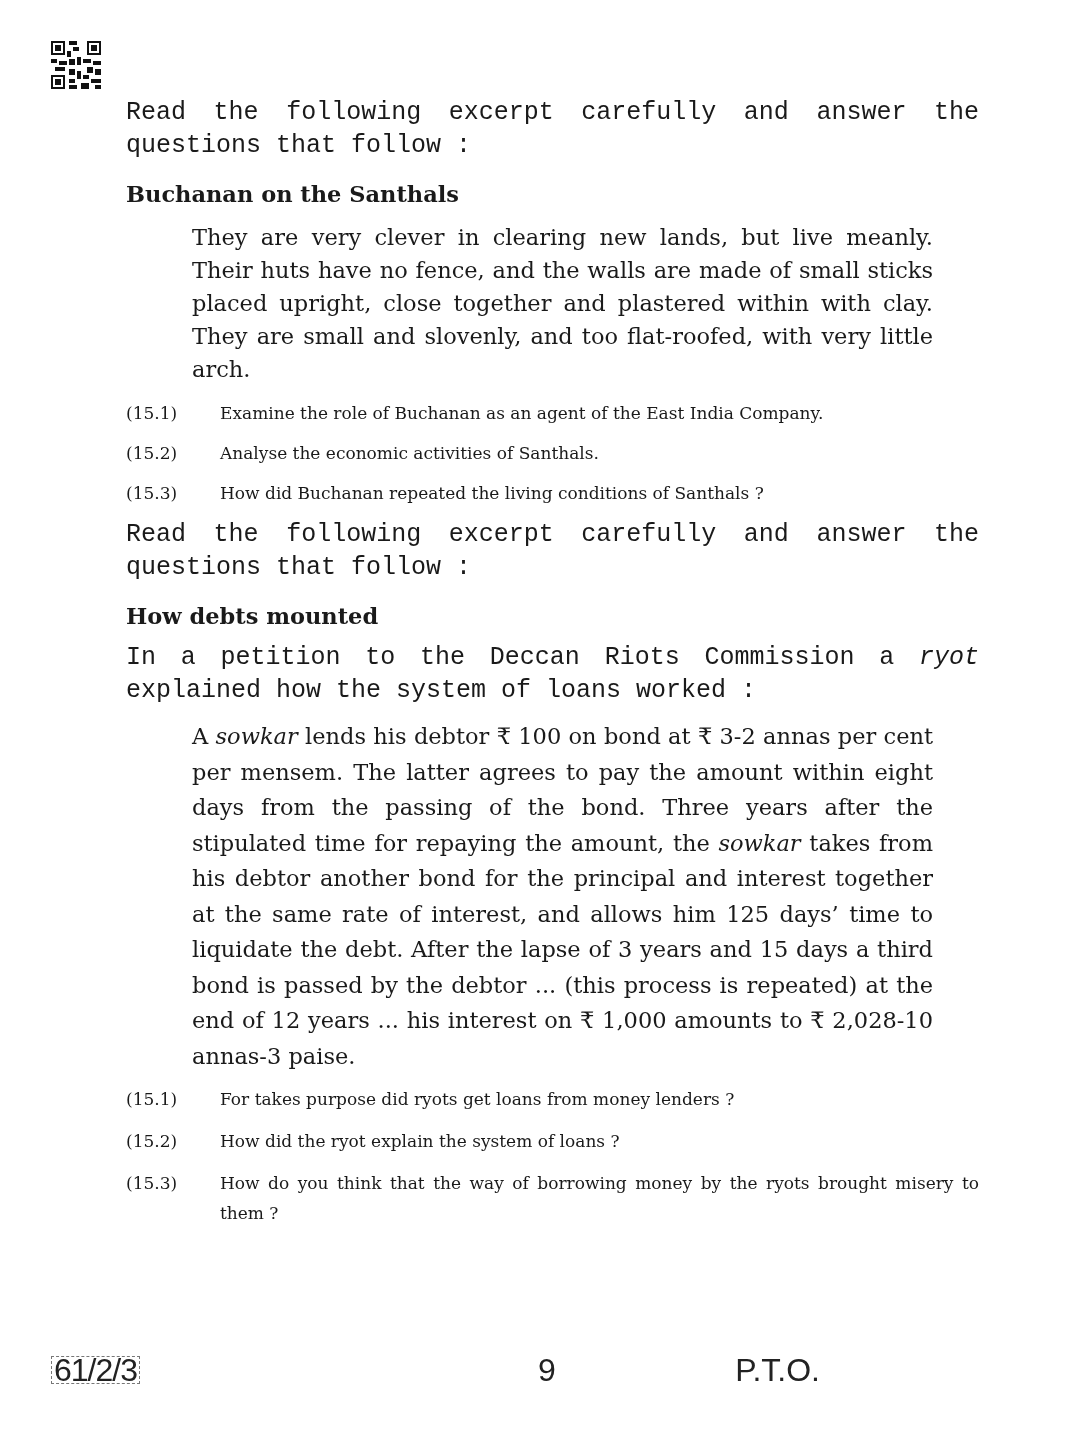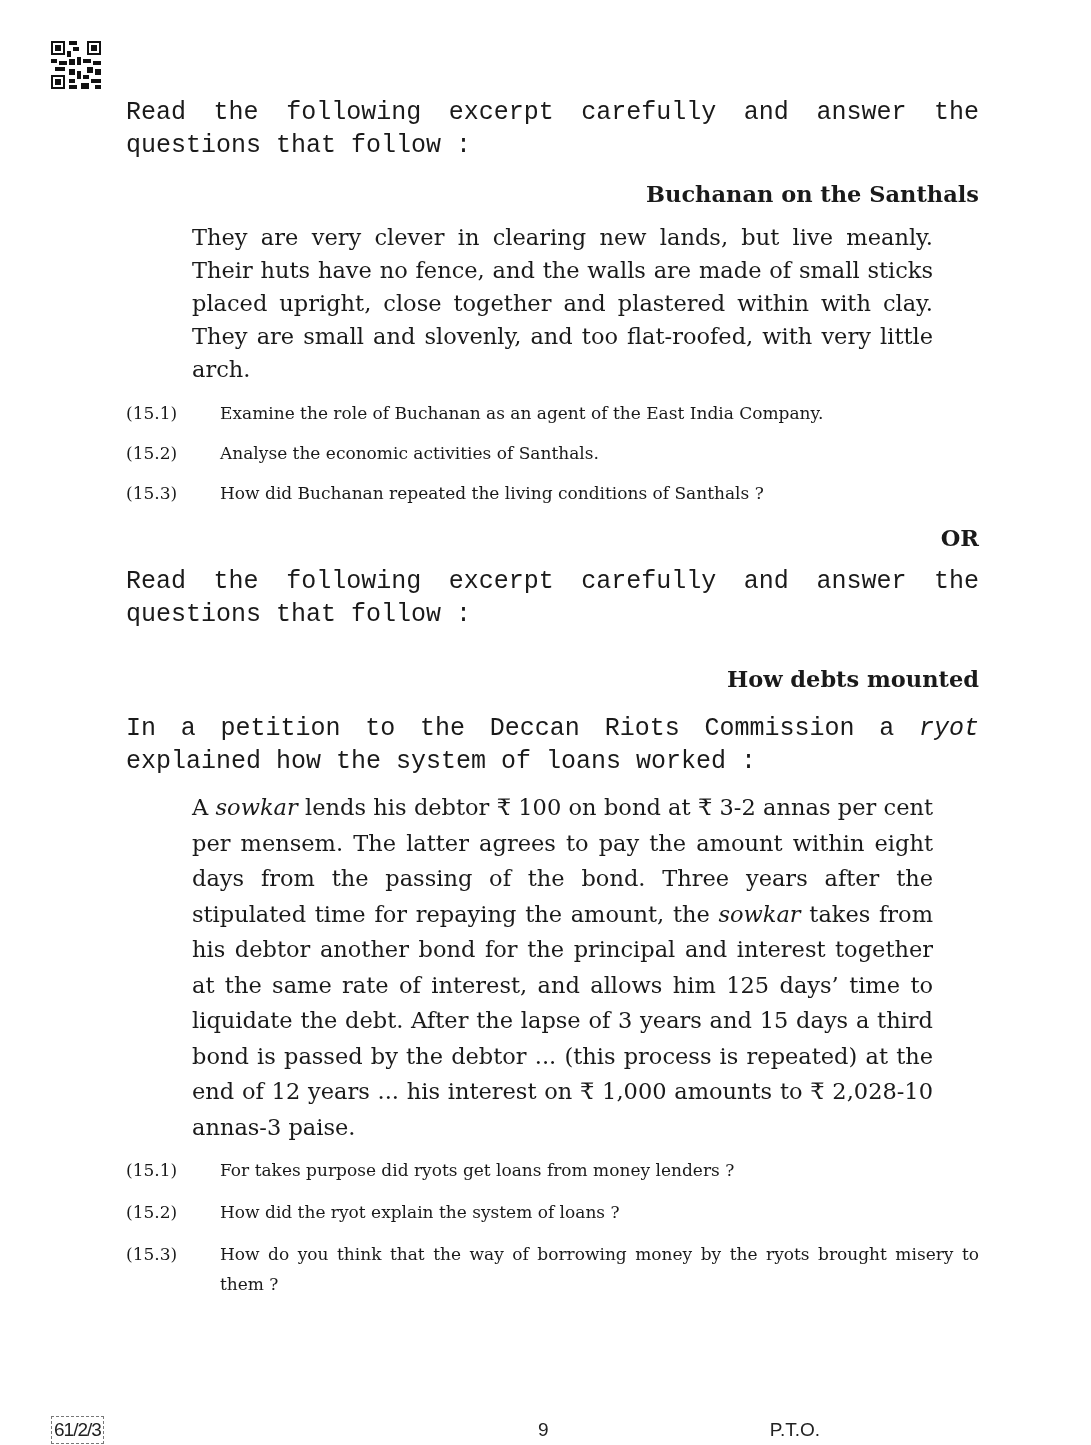--- a/index.html
+++ b/index.html
@@ -4,29 +4,29 @@
 <style>
   html, body { margin: 0; padding: 0; background: #ffffff; }
   body {
     width: 1091px; height: 1445px; position: relative; overflow: hidden;
     font-family: "DejaVu Serif", "Liberation Serif", serif;
     color: #1a1a1a;
   }
   .qr { position: absolute; left: 51px; top: 41px; width: 50px; height: 48px; }
   .page { position: absolute; left: 126px; top: 96px; width: 853px; }
   .p { font-size: 25px; line-height: 33px; text-align: justify; margin: 0; font-family: Liberation Mono, monospace; }
-  .heading { font-weight: bold; text-align: right; font-size: 22.5px; line-height: 33px; margin: 0; }
+  .heading { font-weight: bold; text-align: left; font-size: 22.5px; line-height: 33px; margin: 0; }
   .quote { margin-left: 66px; width: 741px; font-size: 22.5px; line-height: 33px; text-align: justify; }
   .quote2 { margin-left: 66px; width: 741px; font-size: 22.5px; line-height: 35.5px; text-align: justify; }
   .q { display: flex; font-size: 17px; line-height: 30px; margin: 0; }
   .q .num { width: 94px; flex: none; }
   .q .txt { flex: 1; text-align: justify; }
   em { font-style: italic; }
-  .footer { position: absolute; top: 1416px; left: 0; width: 866px; height: 30px;
-    font-family: "Liberation Sans", "DejaVu Sans", sans-serif; font-size: 19px; color: #222; }
+  .footer { position: absolute; top: 1356px; left: 0; width: 866px; height: 30px;
+    font-family: "Liberation Sans", "DejaVu Sans", sans-serif; font-size: 32px; color: #222; }
   .code-box { position: absolute; left: 51px; top: 0; padding: 0 2px; border: 1px dashed #777; line-height: 26px; letter-spacing: -1px; }
   .pno { position: absolute; left: 538px; top: 0; line-height: 28px; }
   .pto { position: absolute; right: 46px; top: 0; line-height: 28px; }
 </style>
 </head>
 <body>
 
 <svg class="qr" viewBox="0 0 25 24">
   <rect x="0" y="0" width="7" height="7" fill="#111"></rect>
     <rect x="1" y="1" width="5" height="5" fill="#fff"></rect>
@@ -74,26 +74,25 @@
         <span class="num">(15.2)</span>
         <span class="txt">Analyse the economic activities of Santhals.</span>
       </div>
       <div class="q" style="margin-top:10px">
         <span class="num">(15.3)</span>
         <span class="txt">How did Buchanan repeated the living conditions of Santhals ?</span>
       </div>
     </div>
   </section>
 
-  <p class="heading" style="margin-top:14px">OR</p>
 
   <section style="margin-top:10px">
     <p class="p">Read the following excerpt carefully and answer the questions that follow :</p>
-    <p class="heading" style="margin-top:32px">How debts mounted</p>
-    <p class="p" style="margin-top:16px"><span>In a petition to the Deccan Riots Commission a </span><em>ryot</em><span> explained how the system of loans worked :</span></p>
+    <p class="heading" style="margin-top:16px">How debts mounted</p>
+    <p class="p" style="margin-top:8px"><span>In a petition to the Deccan Riots Commission a </span><em>ryot</em><span> explained how the system of loans worked :</span></p>
     <div class="quote2" style="margin-top:12px"><span>A </span><em>sowkar</em><span> lends his debtor ₹ 100 on bond at ₹ 3-2 annas per cent per mensem. The latter agrees to pay the amount within eight days from the passing of the bond. Three years after the stipulated time for repaying the amount, the </span><em>sowkar</em><span> takes from his debtor another bond for the principal and interest together at the same rate of interest, and allows him 125 days’ time to liquidate the debt. After the lapse of 3 years and 15 days a third bond is passed by the debtor ... (this process is repeated) at the end of 12 years ... his interest on ₹ 1,000 amounts to ₹ 2,028-10 annas-3 paise.</span></div>
 
     <div style="margin-top:10px">
       <div class="q">
         <span class="num">(15.1)</span>
         <span class="txt">For takes purpose did ryots get loans from money lenders ?</span>
       </div>
       <div class="q" style="margin-top:12px">
         <span class="num">(15.2)</span>
         <span class="txt">How did the ryot explain the system of loans ?</span>

